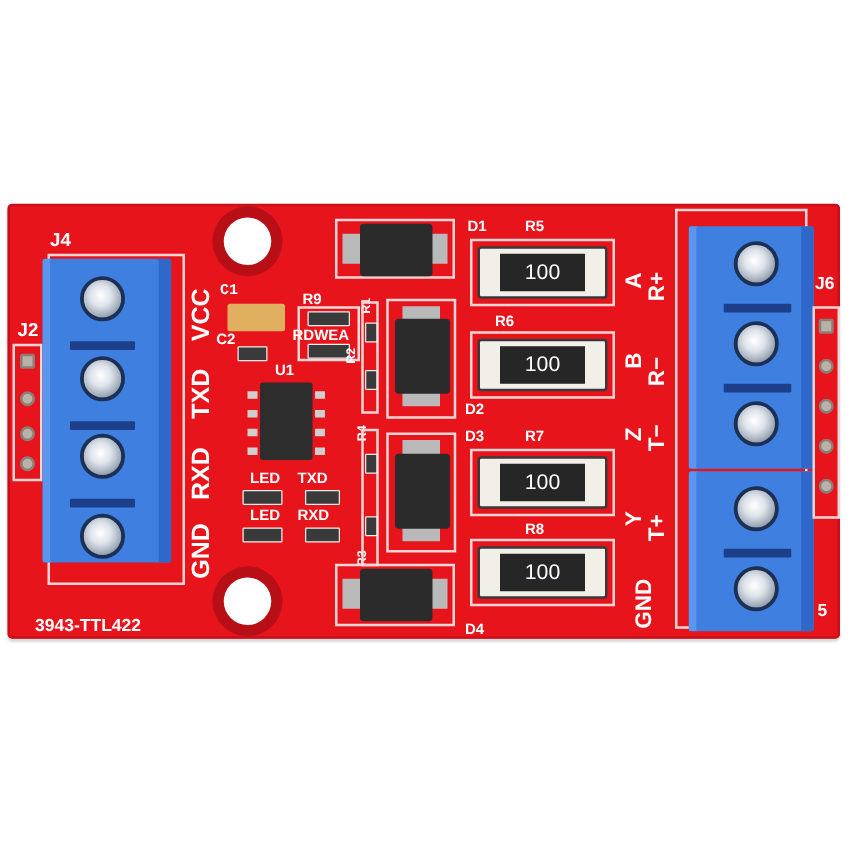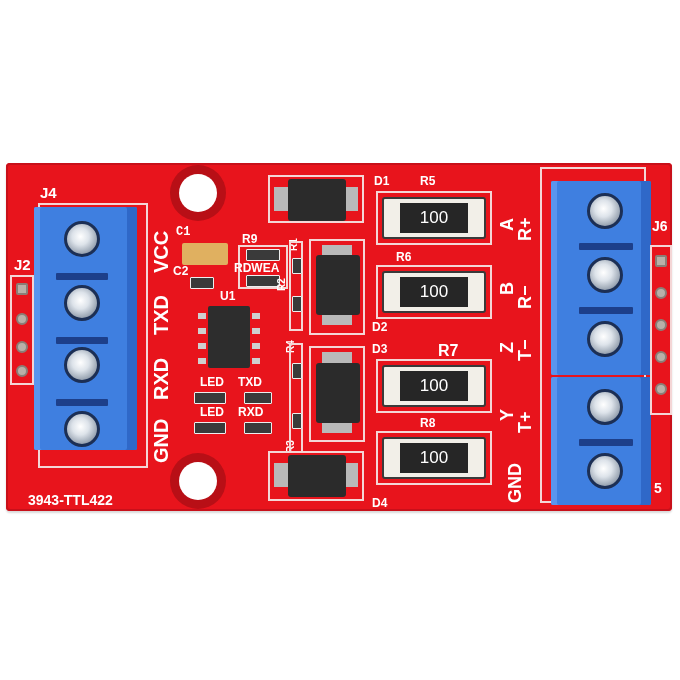--- a/index.html
+++ b/index.html
@@ -141,21 +141,21 @@
   <div class="resistor" style="left:376px; top:34px; width:104px; height:42px;">
     <div class="body">100</div>
   </div>
 
   <div class="silk" style="left:390px; top:88px; font-size:12px;">R6</div>
   <div class="outline" style="left:370px; top:102px; width:116px; height:54px;"></div>
   <div class="resistor" style="left:376px; top:108px; width:104px; height:42px;">
     <div class="body">100</div>
   </div>
 
-  <div class="silk" style="left:432px; top:180px; font-size:16px;">R7</div>
+  <div class="silk" style="left:414px; top:180px; font-size:12px;">R7</div>
   <div class="outline" style="left:370px; top:196px; width:116px; height:54px;"></div>
   <div class="resistor" style="left:376px; top:202px; width:104px; height:42px;">
     <div class="body">100</div>
   </div>
 
   <div class="silk" style="left:414px; top:254px; font-size:12px;">R8</div>
   <div class="outline" style="left:370px; top:268px; width:116px; height:54px;"></div>
   <div class="resistor" style="left:376px; top:274px; width:104px; height:42px;">
     <div class="body">100</div>
   </div>

